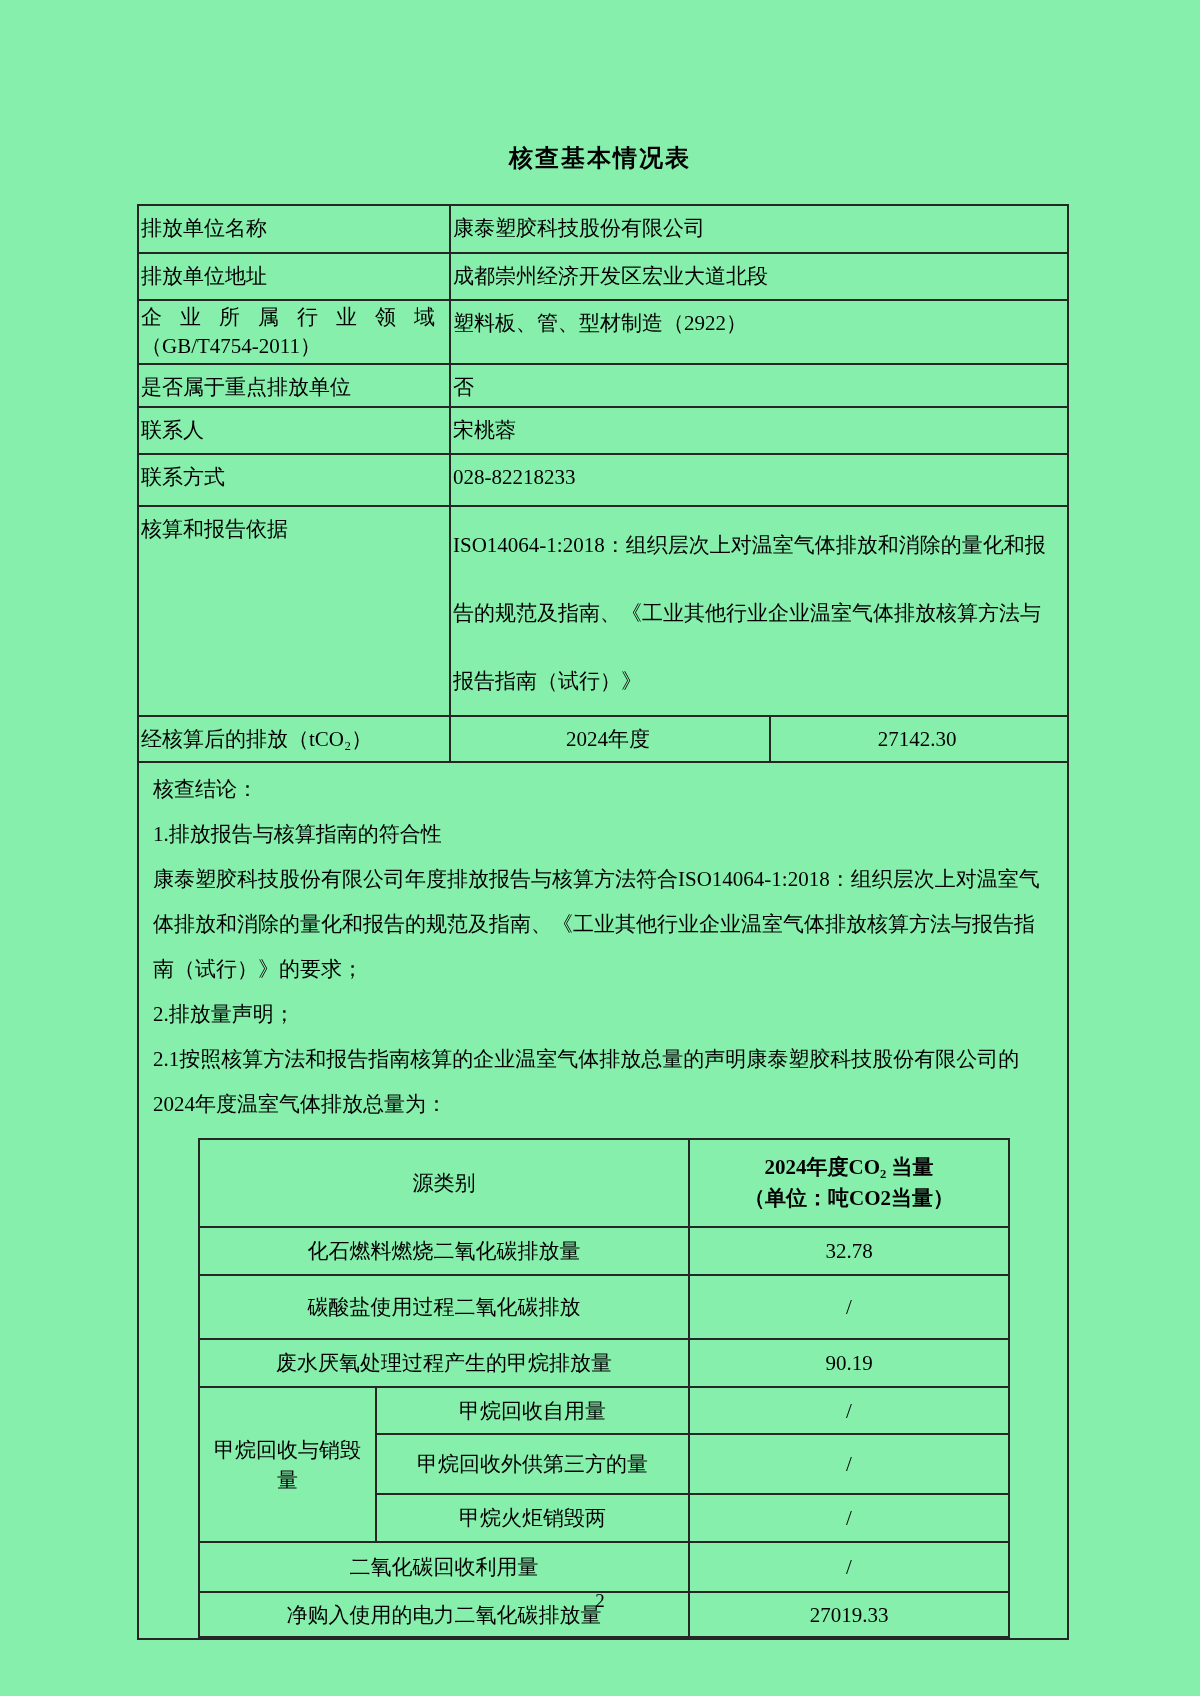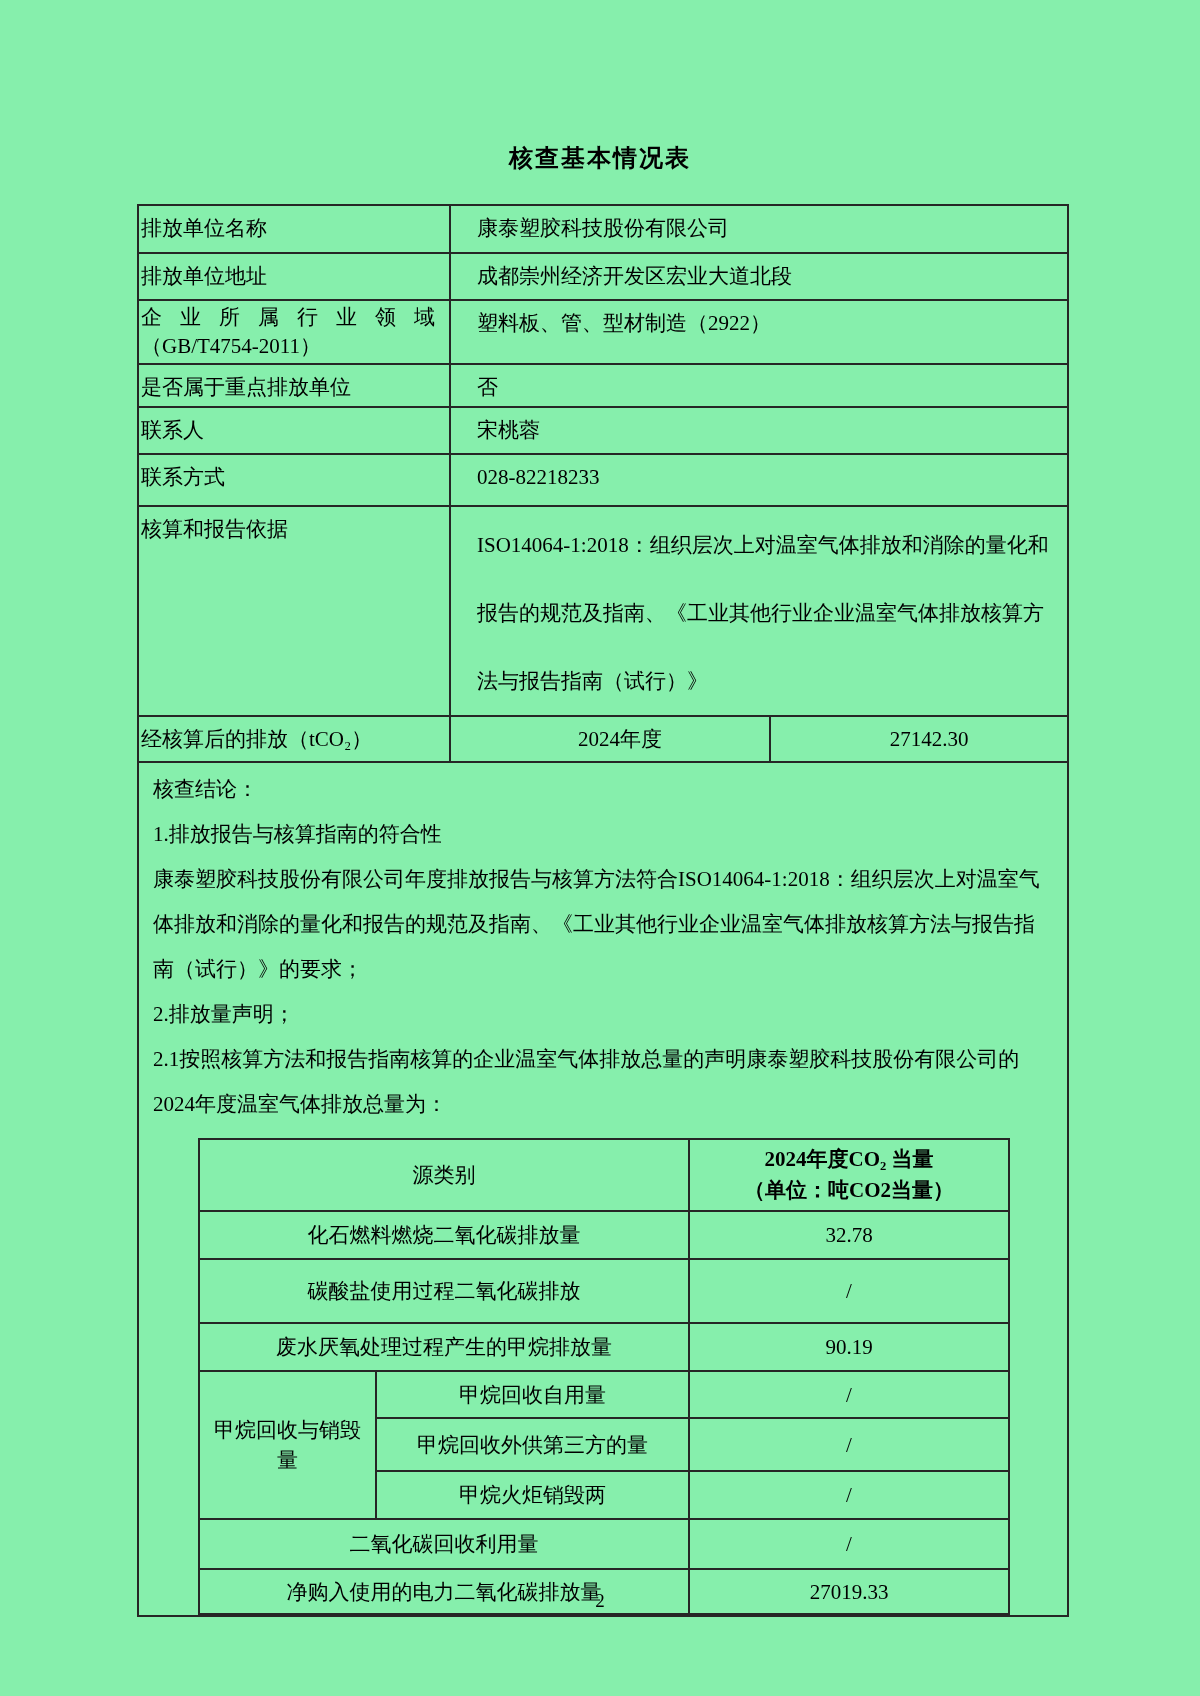--- a/index.html
+++ b/index.html
@@ -31,38 +31,38 @@
     font-weight: normal;
   }
   .outer {
     position: absolute;
     left: 137px;
     top: 204px;
     width: 930px;
   }
   .outer td { vertical-align: top; }
   .lbl { padding: 7px 6px 0 2px; line-height: 30px; }
-  .val { padding: 7px 6px 0 26px; line-height: 30px; }
+  .val { padding: 7px 6px 0 2px; line-height: 30px; }
   .lbl-just { padding-top: 2px; line-height: 29px; }
   .jline { display: block; text-align: justify; text-align-last: justify; padding-right: 8px; }
   .val-multi { line-height: 68px; padding-top: 4px; }
   .ctr { text-align: center; }
   .concl { padding: 4px 20px 0 14px; line-height: 45px; }
   .concl p { margin: 0; word-break: break-word; }
   .inner {
     width: 810px;
     margin: 11px 0 0 45px;
   }
   .inner td, .inner th {
     text-align: center;
     vertical-align: middle;
     line-height: 30px;
     padding: 2px 8px;
   }
-  .inner th.hdr-val { font-weight: bold; line-height: 31px; padding: 4px 4px; }
+  .inner th.hdr-val { font-weight: bold; line-height: 31px; padding: 12px 4px; }
   .inner th.hdr-src { font-weight: normal; }
   .methane-label { padding: 0 22px; line-height: 50px; }
   .hline { display: block; }
   .page-num {
     position: absolute;
     top: 1590px;
     left: 0;
     width: 1200px;
     text-align: center;
     font-size: 19px;
@@ -165,21 +165,21 @@
             <td colspan="2">废水厌氧处理过程产生的甲烷排放量</td>
             <td>90.19</td>
           </tr>
 
           <tr style="height:47px">
             <td class="methane-label" rowspan="3">甲烷回收与销毁量</td>
             <td>甲烷回收自用量</td>
             <td>/</td>
           </tr>
 
-          <tr style="height:53px">
+          <tr style="height:60px">
             <td>甲烷回收外供第三方的量</td>
             <td>/</td>
           </tr>
 
           <tr style="height:48px">
             <td>甲烷火炬销毁两</td>
             <td>/</td>
           </tr>
 
           <tr style="height:50px">

